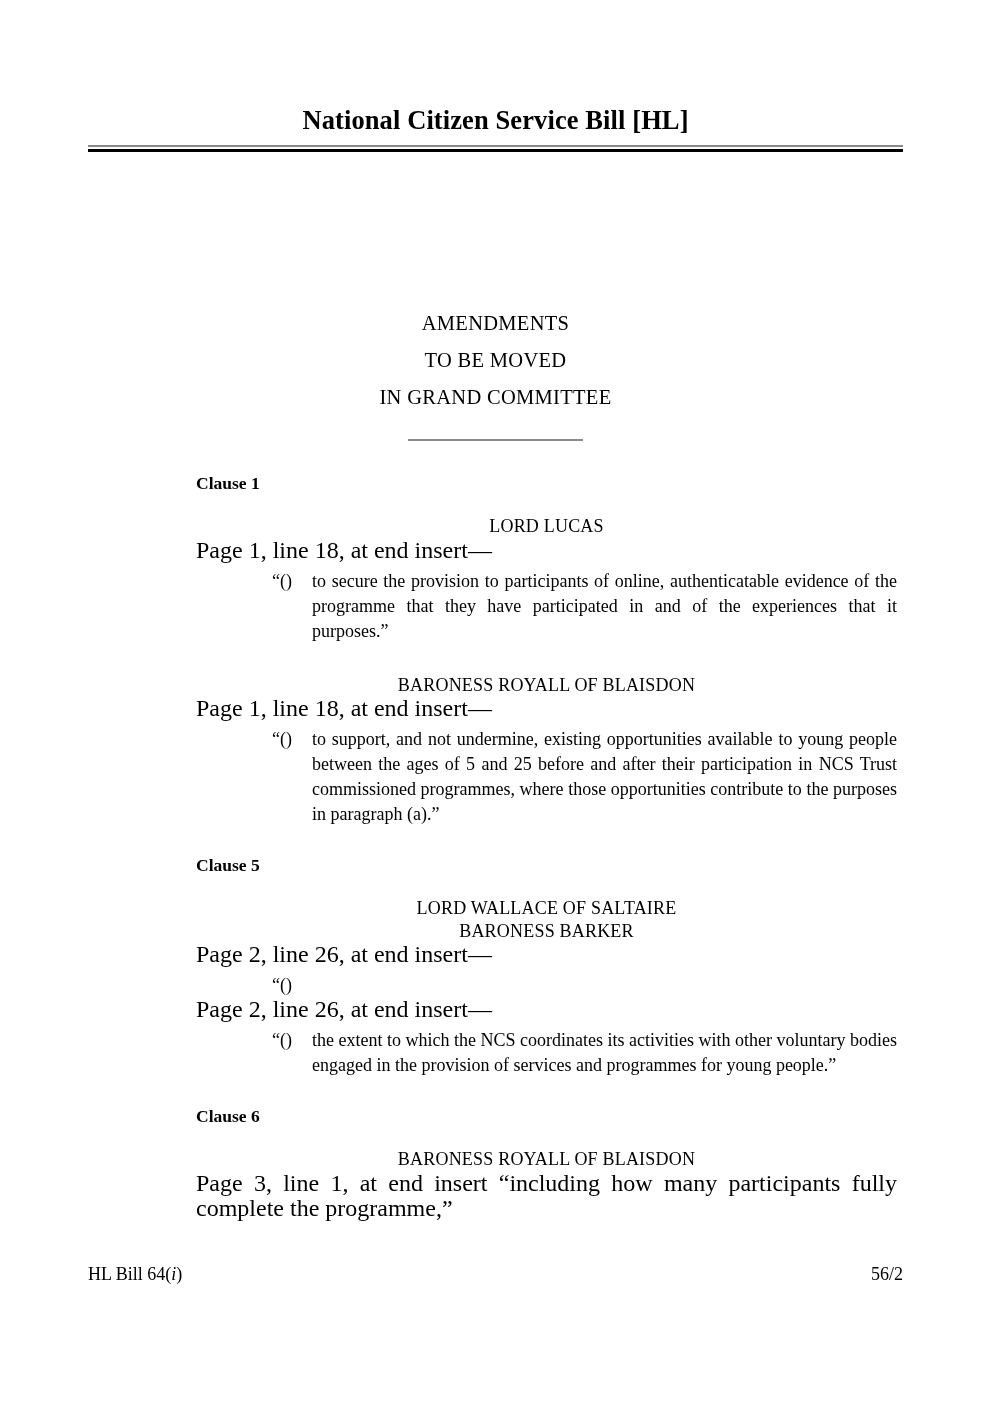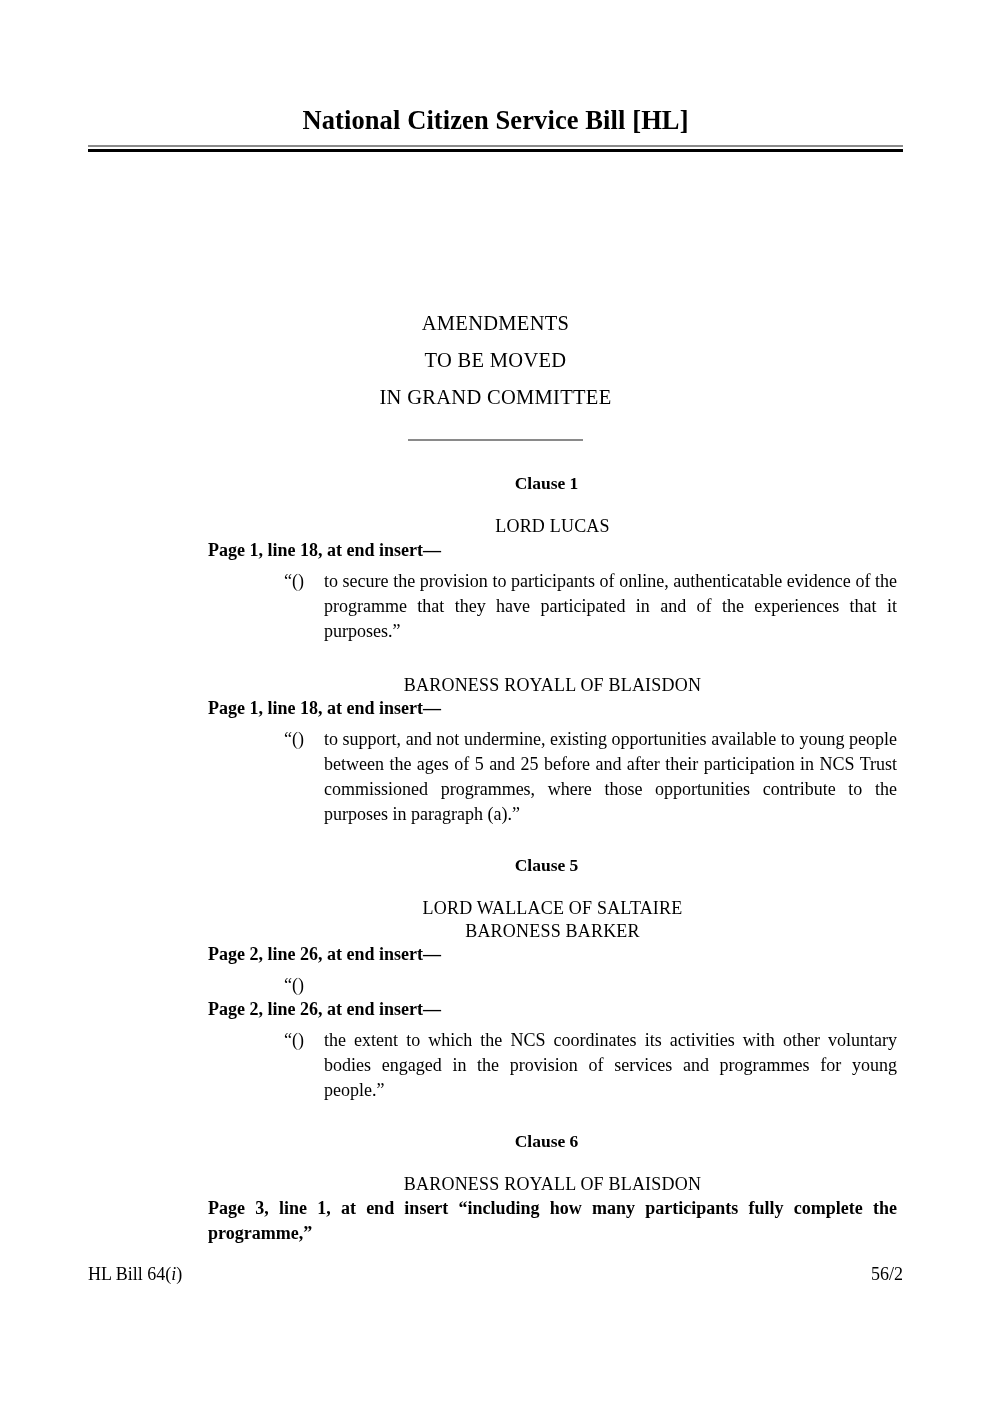--- a/index.html
+++ b/index.html
@@ -74,45 +74,43 @@
 
   
   .body-area {
     position: absolute;
     left: 196px;
     top: 472px;
     width: 701px;
   }
 
   .clause-heading {
-    text-align: center;
+    text-align: left;
     font-weight: bold;
     font-size: 17.5px;
     line-height: 22px;
   }
   .sponsor-group {
     text-align: center;
     margin-top: 21px;
   }
   .sponsor-name {
     font-size: 18px;
     line-height: 22.5px;
     letter-spacing: 0.2px;
   }
 
   .amendment {
     margin-top: 12px;
-    margin-left: 12px;
   }
   .amend-lead {
-    font-size: 18px;
+    font-size: 24px;
     line-height: 25px;
     text-align: justify;
     text-align-last: left;
-    font-weight: bold;
   }
   .amend-lead.wrap-justify {
     text-align: justify;
   }
   .quote-block {
     position: relative;
     margin-top: 6px;
     padding-left: 116px;
     font-size: 18px;
     line-height: 25px;

